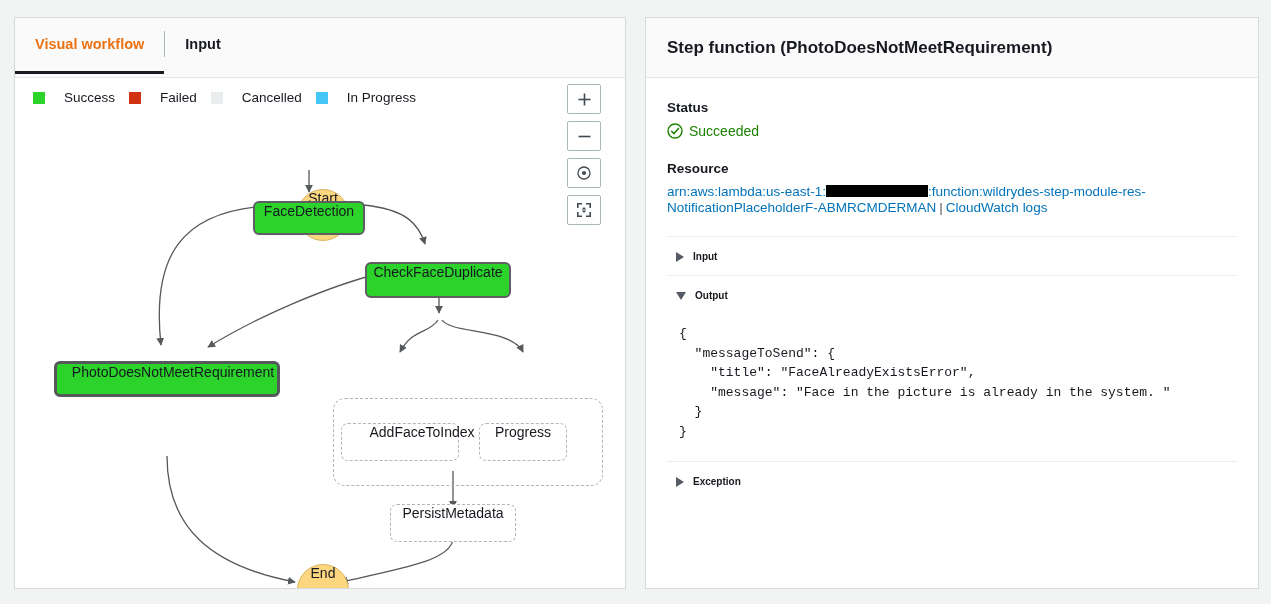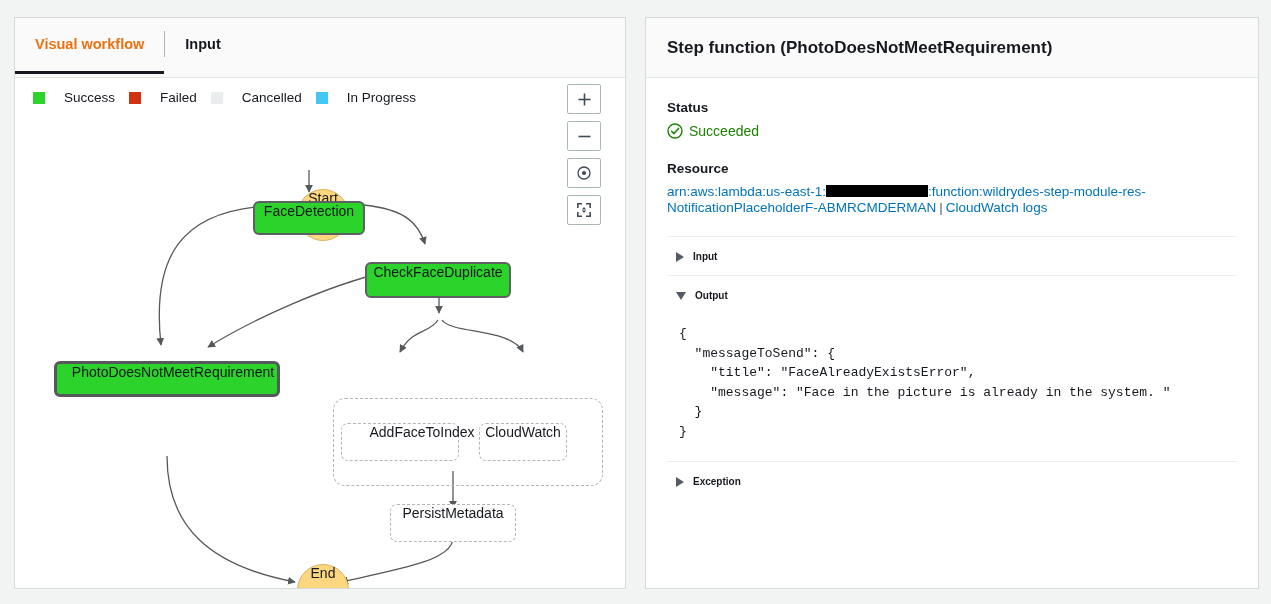--- a/index.html
+++ b/index.html
@@ -383,21 +383,21 @@
 
       <div class="node node-green selected" style="left:39px; top:283px; width:226px; height:36px;">
         <span>PhotoDoesNotMeetRequirement</span>
       </div>
 
       <div class="node node-dashed" style="left:326px; top:345px; width:118px; height:38px;padding-left:44px;">
         <span>AddFaceToIndex</span>
       </div>
 
       <div class="node node-dashed" style="left:464px; top:345px; width:88px; height:38px;">
-        <span>CloudWatch</span>
+        <span>Progress</span>
       </div>
 
       <div class="node node-dashed" style="left:375px; top:426px; width:126px; height:38px;">
         <span>PersistMetadata</span>
       </div>
 
       <div class="node node-terminal" style="left:282px; top:486px; width:52px; height:52px;">
         <span>End</span>
       </div>
 

